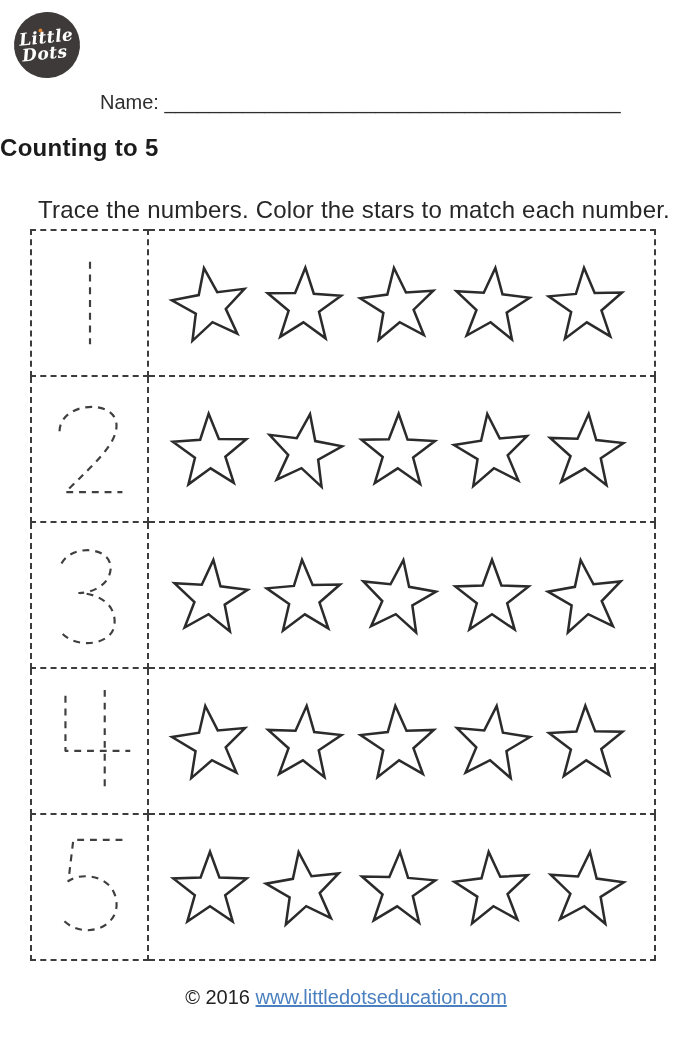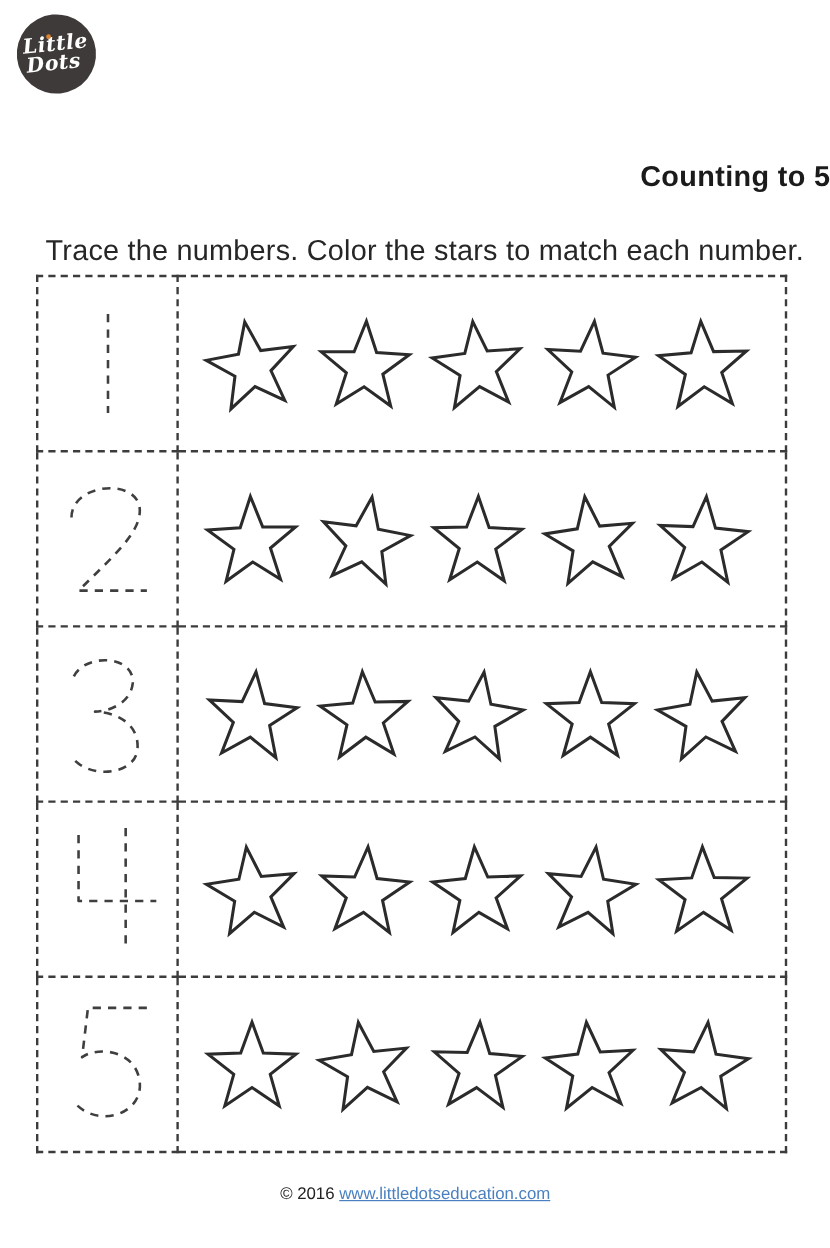--- a/index.html
+++ b/index.html
@@ -63,21 +63,21 @@
   .name-row .blank {
     letter-spacing: 0px;
     color: #2e2e2e;
   }
   .title {
     position: absolute;
     top: 134px;
     left: 0;
     width: 100%;
     margin: 0;
-    text-align: right;
+    text-align: left;
     font-size: 24px;
     font-weight: bold;
     color: #1b1b1b;
     letter-spacing: 0.3px;
   }
   .instruction {
     position: absolute;
     top: 196px;
     left: 38px;
     margin: 0;
@@ -115,39 +115,43 @@
   }
   .star-svg { width: 84px; height: 84px; flex: 0 0 auto; }
 
   
   .footer {
     position: absolute;
     top: 986px;
     left: 0;
     width: 100%;
     text-align: center;
-    font-size: 14px;
+    font-size: 20px;
     color: #222222;
   }
   .footer a {
     text-decoration: underline;
     cursor: pointer;
   }
 </style>
 </head>
 <body>
 
 <div class="page">
 
   <div class="logo" style="background: rgb(62, 58, 57); color: rgb(255, 255, 255);">
     <span class="logo-line logo-line1">Little</span>
     <span class="logo-line logo-line2">Dots</span>
     <span class="logo-dot" style="background: rgb(217, 130, 52);"></span>
   </div>
 
+  <div class="name-row">
+    <span>Name:</span>
+    <span class="blank">_________________________________________</span>
+  </div>
 
   <h1 class="title">Counting to 5</h1>
 
   <p class="instruction">Trace the numbers. Color the stars to match each number.</p>
 
   <table class="count-table">
     <tbody id="table-body">
         <tr>
           <td class="num-cell">
             <svg class="num-svg" viewBox="0 0 110 120" width="108" height="118">

